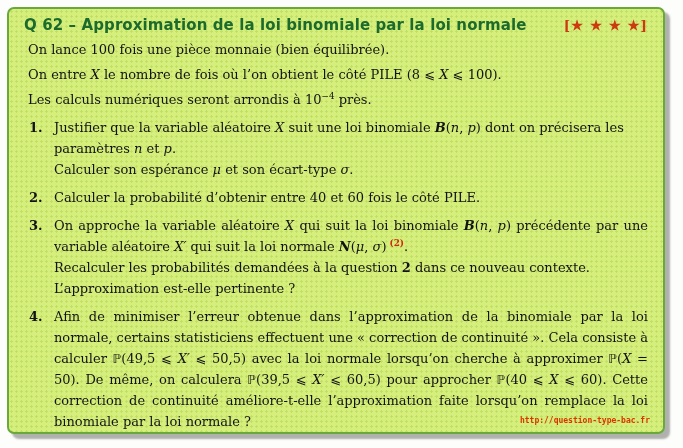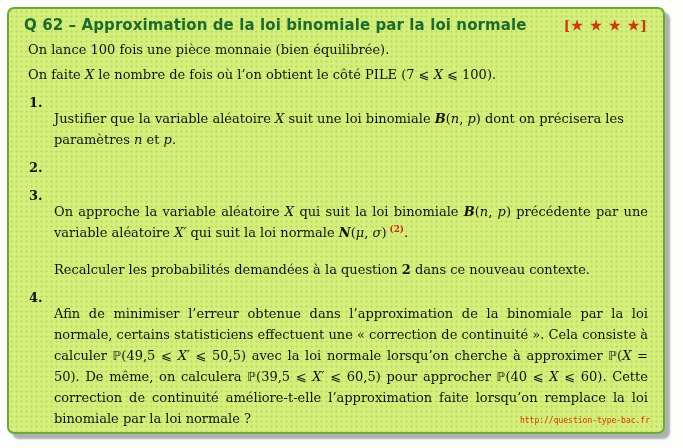--- a/index.html
+++ b/index.html
@@ -37,21 +37,21 @@
     color:#1c6b2d;
     letter-spacing:0.1px;
   }
   .stars {
     font-size:13.5px;
     font-weight:bold;
     color:#cc3a10;
     letter-spacing:1px;
     white-space:nowrap;
   }
-  .line { line-height:21px; font-size:13px;margin-top:16px; }
+  .line { line-height:21px; font-size:13px; }
   .intro .line { margin:4px; }
   .items { padding-left:5px; margin-top:7px; }
   .item {
     display:grid;
     grid-template-columns:25px 1fr;
     margin-top:7px;
   }
   .item-num {
     font-weight:bold;
     font-size:13px;
@@ -64,60 +64,64 @@
   .seg-cal { font-style:italic; font-weight:bold; }
   .seg-bb  { font-family:"DejaVu Sans","DejaVu Serif",sans-serif; font-size:12.5px; }
   .seg-b   { font-weight:bold; }
   .seg-sup    { vertical-align:super; font-size:0.68em; line-height:0; }
   .seg-supred { vertical-align:super; font-size:0.68em; line-height:0; color:#cc2c0e; font-weight:bold; }
   .source-url {
     position:absolute;
     right:13px; bottom:7px;
     font-family:"DejaVu Sans Mono", monospace;
     font-size:8px;
-    font-weight:normal;
+    font-weight:bold;
     color:#dd3300;
     text-decoration:none;
   }
 </style>
 </head>
 <body>
 
 <div class="card">
 
   <div class="title-row">
     <span class="title">Q 62 – Approximation de la loi binomiale par la loi normale</span>
     <span class="stars">[★ ★ ★ ★]</span>
   </div>
 
   <div class="intro">
     <div class="line"><span>On lance 100 fois une pièce monnaie (bien équilibrée).</span></div>
-    <div class="line"><span>On faite </span><span class="seg-m">X</span><span> le nombre de fois où l’on obtient le côté PILE (7 ⩽ </span><span class="seg-m">X</span><span> ⩽ 100).</span></div>
+    <div class="line"><span>On entre </span><span class="seg-m">X</span><span> le nombre de fois où l’on obtient le côté PILE (8 ⩽ </span><span class="seg-m">X</span><span> ⩽ 100).</span></div>
+    <div class="line"><span>Les calculs numériques seront arrondis à 10</span><span class="seg-sup">−4</span><span> près.</span></div>
   </div>
 
   <div class="items">
 
     <div class="item">
       <span class="item-num">1.</span>
       <div class="item-body">
         <span class="line"><span>Justifier que la variable aléatoire </span><span class="seg-m">X</span><span> suit une loi binomiale </span><span class="seg-cal">B</span><span>(</span><span class="seg-m">n</span><span>, </span><span class="seg-m">p</span><span>) dont on précisera les paramètres </span><span class="seg-m">n</span><span> et </span><span class="seg-m">p</span><span>.</span></span>
+        <span class="line"><span>Calculer son espérance </span><span class="seg-m">μ</span><span> et son écart-type </span><span class="seg-m">σ</span><span>.</span></span>
       </div>
     </div>
 
     <div class="item">
       <span class="item-num">2.</span>
       <div class="item-body">
+        <span class="line"><span>Calculer la probabilité d’obtenir entre 40 et 60 fois le côté PILE.</span></span>
       </div>
     </div>
 
     <div class="item">
       <span class="item-num">3.</span>
       <div class="item-body">
         <span class="line just"><span>On approche la variable aléatoire </span><span class="seg-m">X</span><span> qui suit la loi binomiale </span><span class="seg-cal">B</span><span>(</span><span class="seg-m">n</span><span>, </span><span class="seg-m">p</span><span>) précédente par une variable aléatoire </span><span class="seg-m">X′</span><span> qui suit la loi normale </span><span class="seg-cal">N</span><span>(</span><span class="seg-m">μ</span><span>, </span><span class="seg-m">σ</span><span>)</span><span class="seg-supred"> (2)</span><span>.</span></span>
         <span class="line"><span>Recalculer les probabilités demandées à la question </span><span class="seg-b">2</span><span> dans ce nouveau contexte.</span></span>
+        <span class="line"><span>L’approximation est-elle pertinente ?</span></span>
       </div>
     </div>
 
     <div class="item">
       <span class="item-num">4.</span>
       <div class="item-body">
         <span class="line just"><span>Afin de minimiser l’erreur obtenue dans l’approximation de la binomiale par la loi normale, certains statisticiens effectuent une « correction de continuité ». Cela consiste à calculer </span><span class="seg-bb">ℙ</span><span>(49,5 ⩽ </span><span class="seg-m">X′</span><span> ⩽ 50,5) avec la loi normale lorsqu’on cherche à approximer </span><span class="seg-bb">ℙ</span><span>(</span><span class="seg-m">X</span><span> = 50). De même, on calculera </span><span class="seg-bb">ℙ</span><span>(39,5 ⩽ </span><span class="seg-m">X′</span><span> ⩽ 60,5) pour approcher </span><span class="seg-bb">ℙ</span><span>(40 ⩽ </span><span class="seg-m">X</span><span> ⩽ 60). Cette correction de continuité améliore-t-elle l’approximation faite lorsqu’on remplace la loi binomiale par la loi normale ?</span></span>
       </div>
     </div>
 

